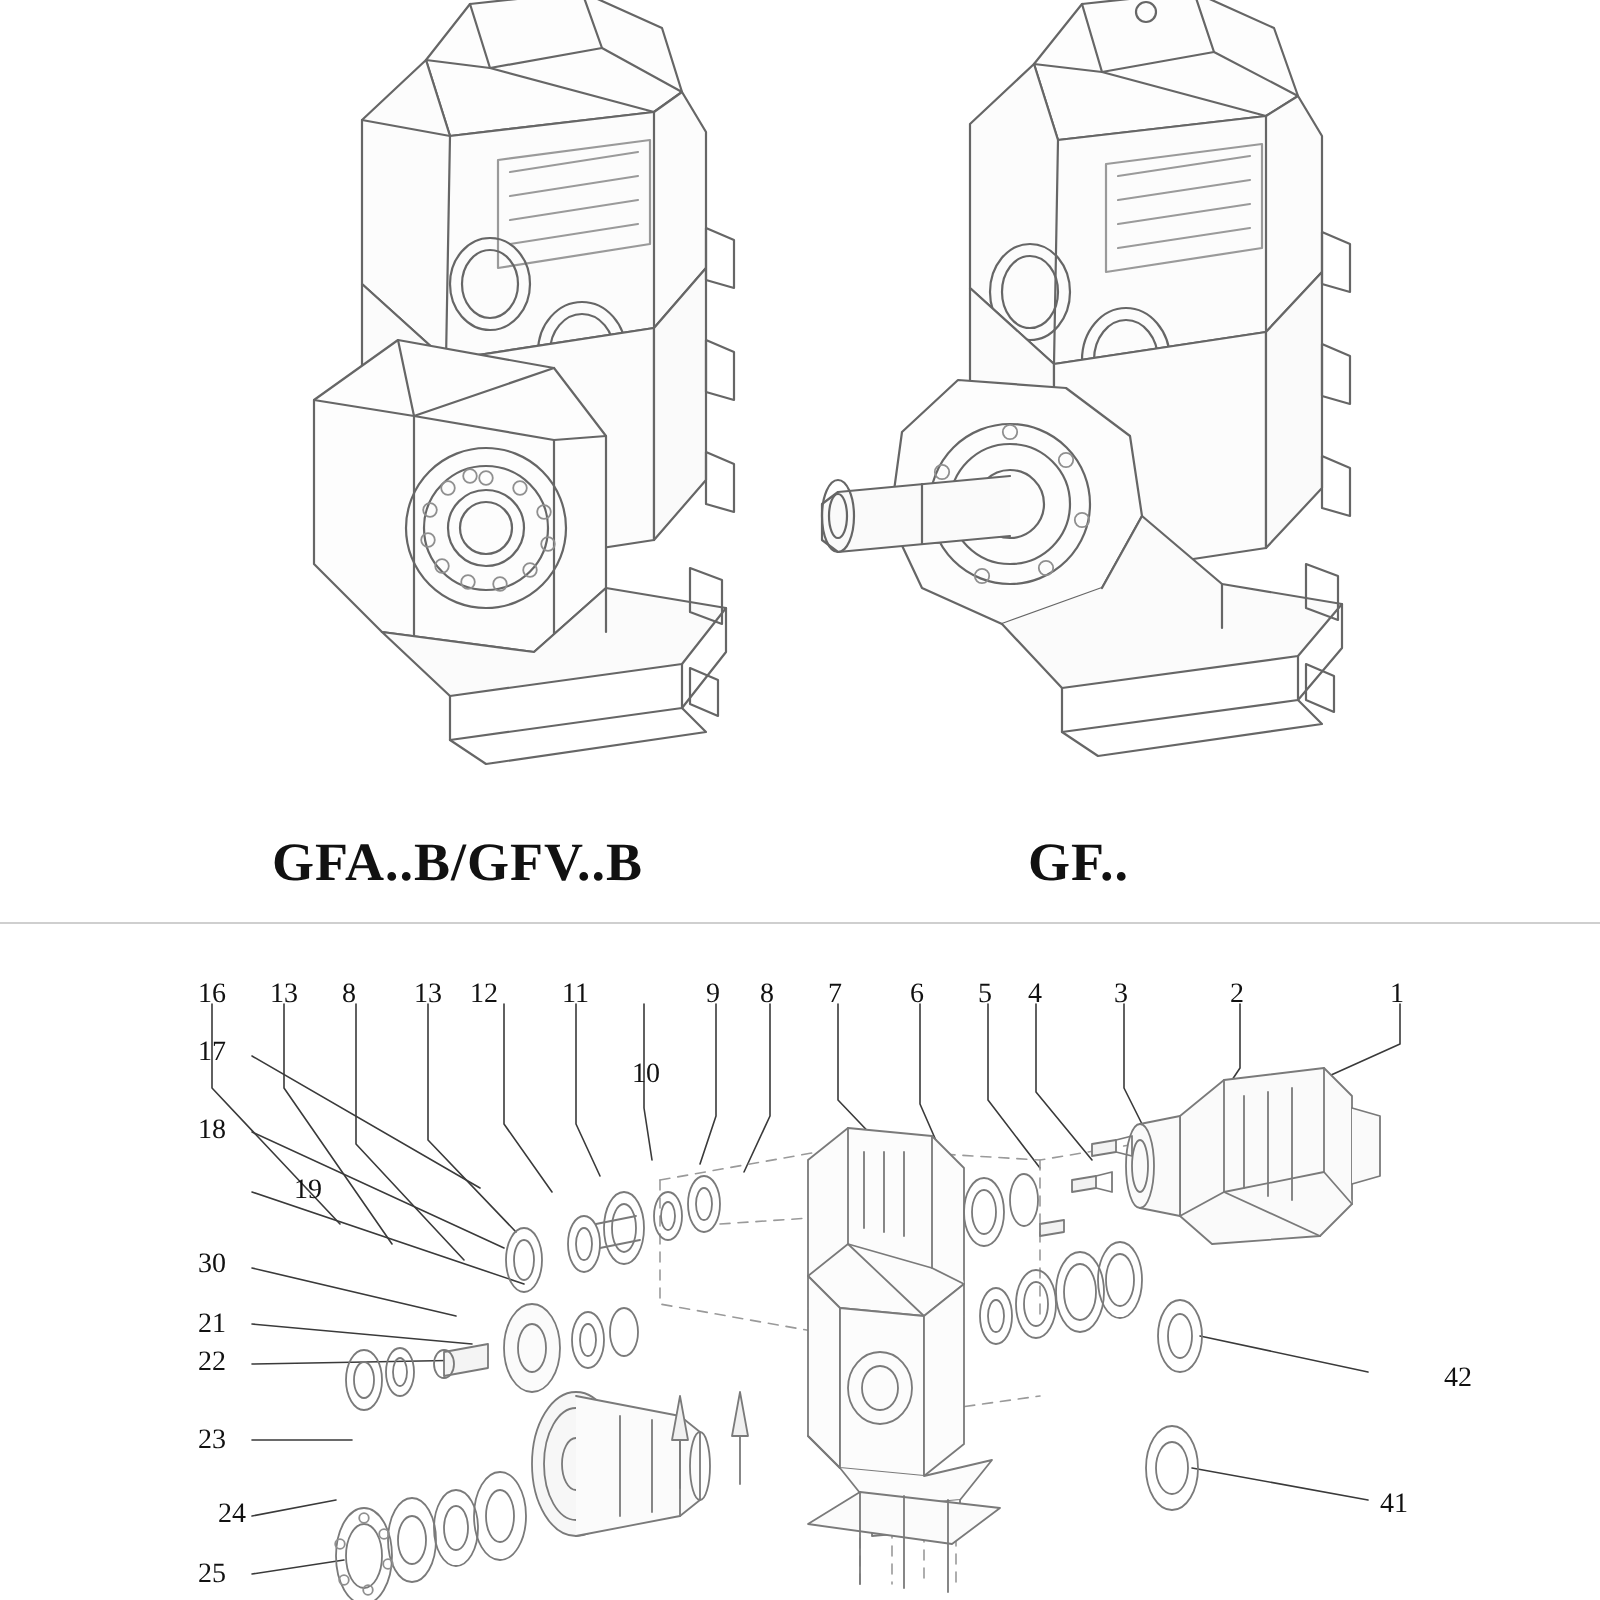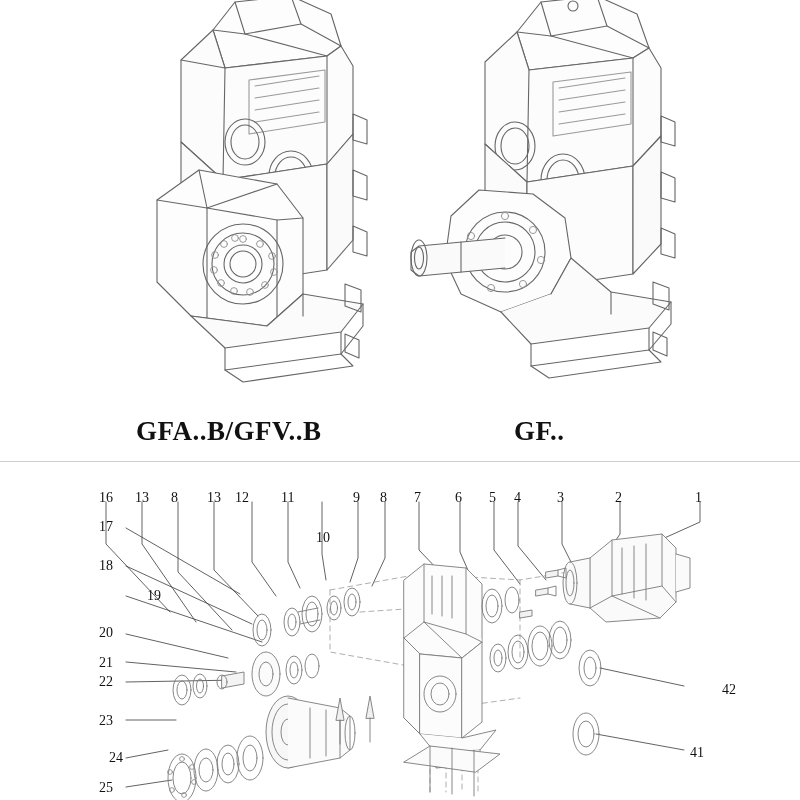--- a/index.html
+++ b/index.html
@@ -402,21 +402,21 @@
     <div class="num" style="left:455px; top:28px;">6</div>
     <div class="num" style="left:489px; top:28px;">5</div>
     <div class="num" style="left:514px; top:28px;">4</div>
     <div class="num" style="left:557px; top:28px;">3</div>
     <div class="num" style="left:615px; top:28px;">2</div>
     <div class="num" style="left:695px; top:28px;">1</div>
 
     <div class="num" style="left:99px; top:57px;">17</div>
     <div class="num" style="left:99px; top:96px;">18</div>
     <div class="num" style="left:99px; top:126px;margin-left:48px;">19</div>
-    <div class="num" style="left:99px; top:163px;">20</div>
+    <div class="num" style="left:99px; top:163px;">30</div>
     <div class="num" style="left:99px; top:193px;text-align:right;">21</div>
     <div class="num" style="left:99px; top:212px;">22</div>
     <div class="num" style="left:99px; top:251px;">23</div>
     <div class="num" style="left:109px; top:288px;text-align:right;">24</div>
     <div class="num" style="left:99px; top:318px;">25</div>
 
     <div class="num" style="left:690px; top:220px;margin-left:32px;">42</div>
     <div class="num" style="left:690px; top:283px;">41</div>
   </div>
 

